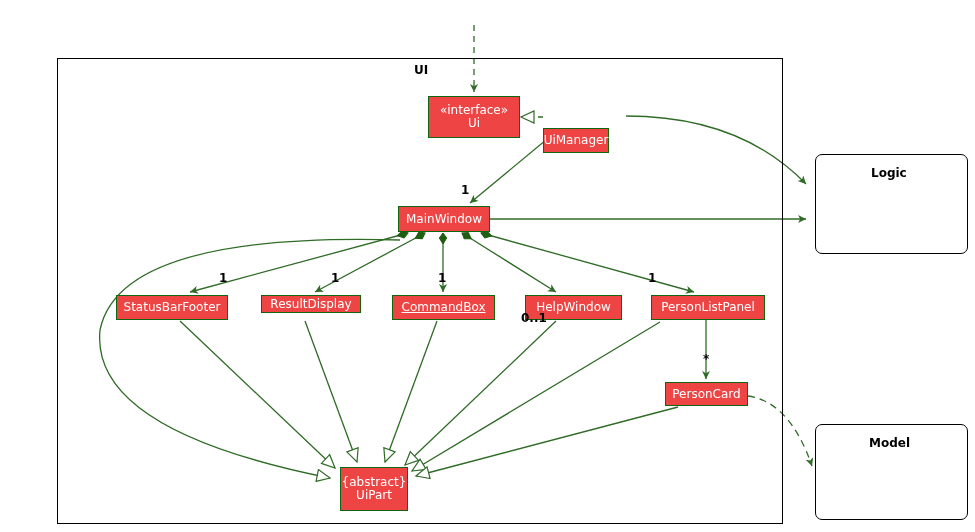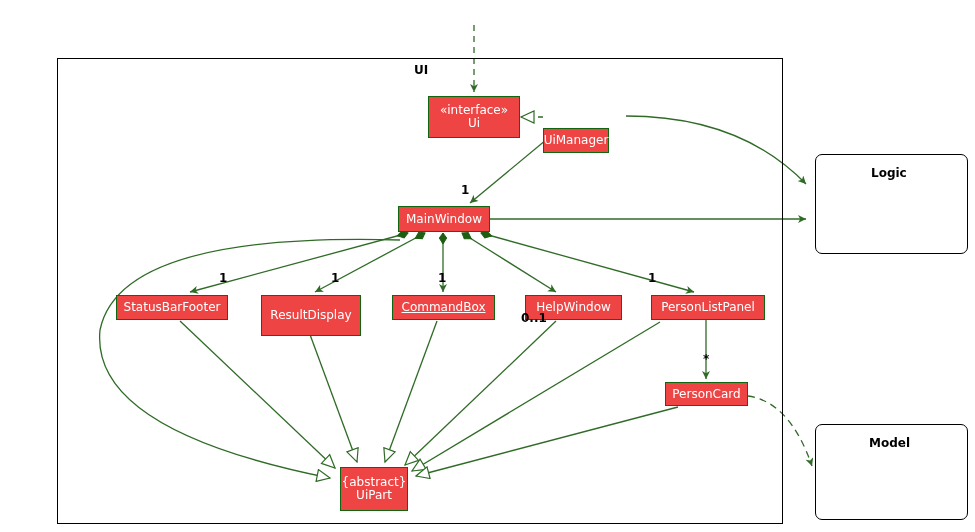--- a/index.html
+++ b/index.html
@@ -94,21 +94,21 @@
   </div>
 
   <div class="node" style="left:398px;top:206px;width:92px;height:26px;">
     <span>MainWindow</span>
   </div>
 
   <div class="node" style="left:116px;top:295px;width:112px;height:25px;">
     <span>StatusBarFooter</span>
   </div>
 
-  <div class="node" style="left:261px;top:295px;width:100px;height:41px;">
+  <div class="node" style="left:261px;top:295px;width:100px;height:18px;">
     <span>ResultDisplay</span>
   </div>
 
   <div class="node" style="left:392px;top:295px;width:103px;height:25px;text-decoration:underline;">
     <span>CommandBox</span>
   </div>
 
   <div class="node" style="left:525px;top:295px;width:97px;height:25px;">
     <span>HelpWindow</span>
   </div>

